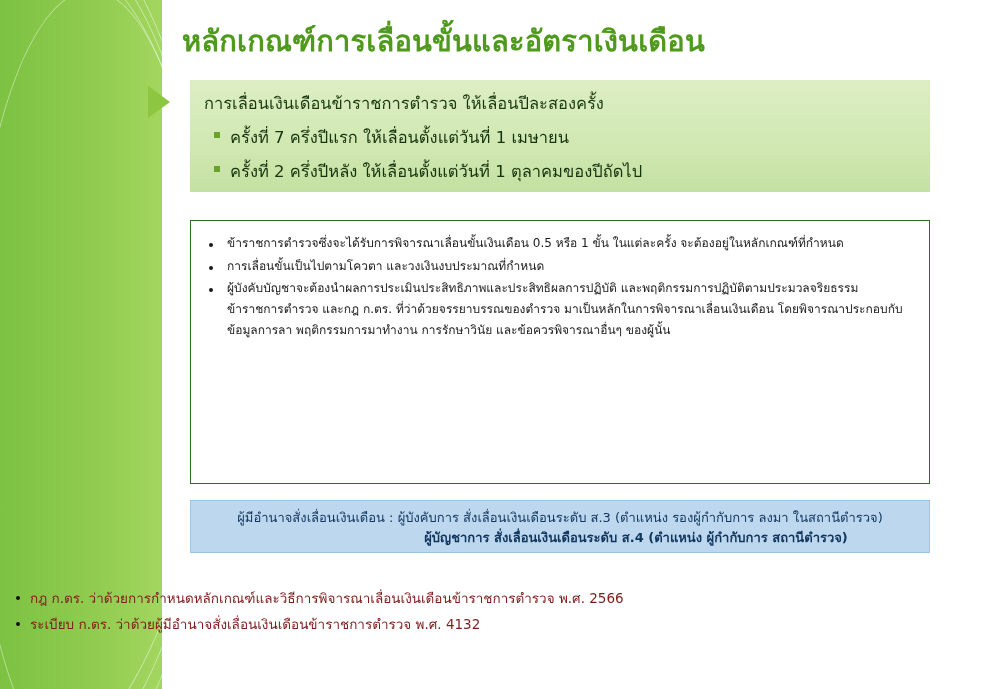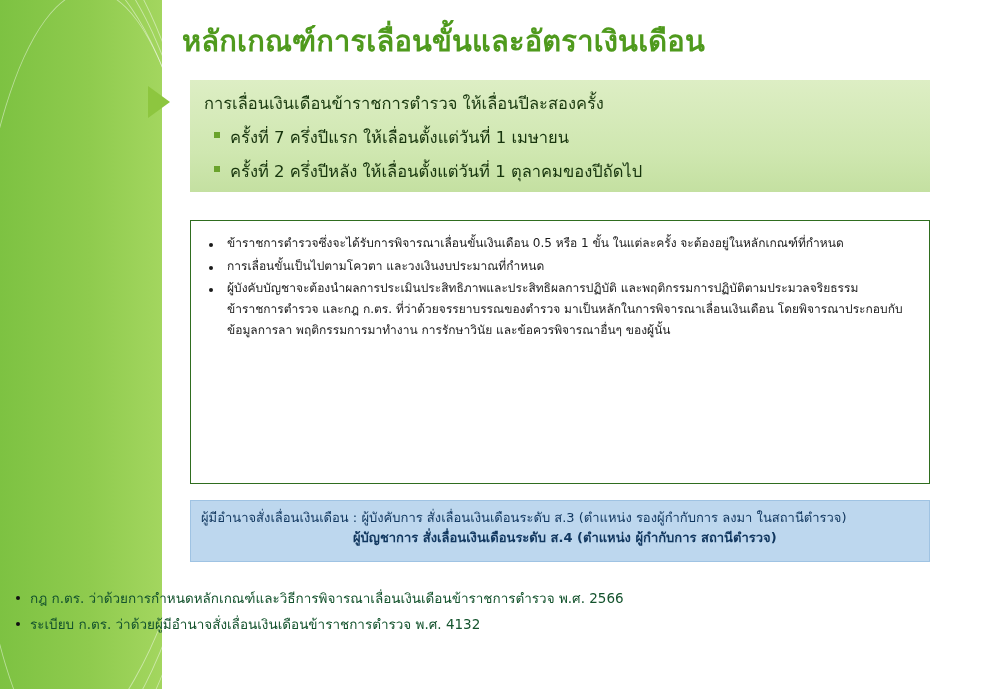--- a/index.html
+++ b/index.html
@@ -126,25 +126,26 @@
     border-radius: 50%;
     background: #1a1a1a;
   }
 
   
   .blue-box {
     position: absolute;
     left: 190px;
     top: 500px;
     width: 740px;
-    height: 62px;
+    height: 53px;
     background: #bdd7ee;
     border: 1px solid #9fc3e3;
     box-sizing: border-box;
     padding: 7px 10px;
+    text-align: center;
   }
   .blue-box .bb-row {
     font-size: 13px;
     color: #10365e;
     line-height: 1.55;
     white-space: nowrap;
   }
   .blue-box .bb-label {
     color: #10365e;
   }
@@ -155,21 +156,21 @@
 
   
   .footnotes {
     position: absolute;
     left: 14px;
     top: 588px;
     width: 966px;
   }
   .footnotes .fn {
     font-size: 13.5px;
-    color: #14532d;
+    color: #7f1d1d;
     line-height: 1.62;
     position: relative;
     padding-left: 16px;
     margin-bottom: 4px;
     white-space: nowrap;
   }
   .footnotes .fn .dot {
     position: absolute;
     left: 2px;
     top: 8px;

